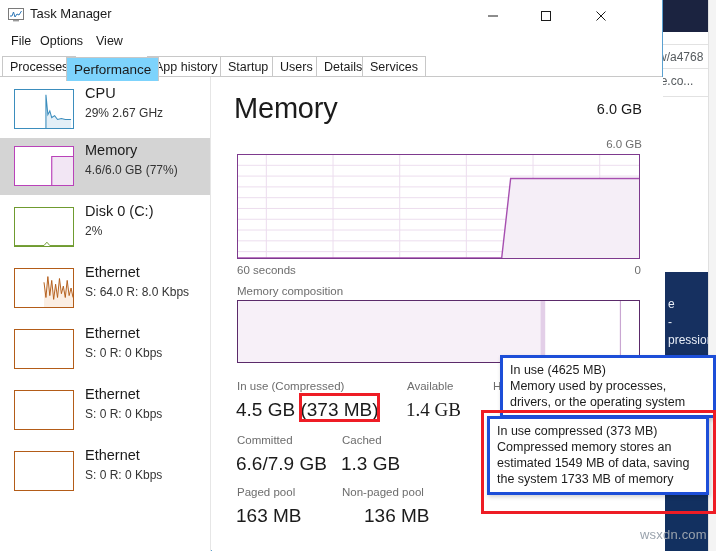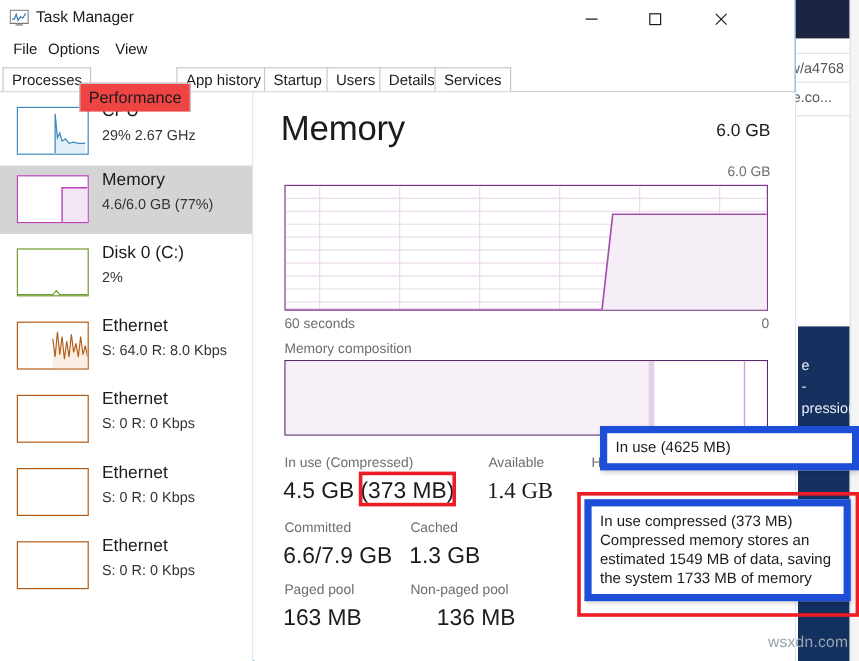--- a/index.html
+++ b/index.html
@@ -159,26 +159,26 @@
     line-height: 20px;
     padding: 0 7px;
     border: 1px solid #c8c8c8;
     border-bottom: none;
     background: #ffffff;
     box-sizing: border-box;
     white-space: nowrap;
     cursor: default;
   }
   .tab.active {
-    top: 16px;
+    top: 4px;
     height: 24px;
     line-height: 23px;
     font-size: 13.5px;
     border-color: #c8c8c8;
-    background: #ef4444;
+    background: #7dd3fc;
     z-index: 3;
   }
 
   
   #sidebar {
     position: absolute;
     left: 0; top: 77px;
     width: 211px;
     height: 474px;
     background: #ffffff;
@@ -294,21 +294,21 @@
   #val-cached   { left: 129px; top: 376px; }
   #lbl-paged    { left: 25px;  top: 409px; }
   #val-paged    { left: 24px;  top: 428px; }
   #lbl-nonpaged { left: 130px; top: 409px; }
   #val-nonpaged { left: 129px; top: 428px; margin-left: 23px; }
 
   
   .tooltip {
     position: absolute;
     background: #ffffff;
-    border: 6px solid #1d4ed8;
+    border: 3px solid #1d4ed8;
     box-shadow: 1px 2px 4px rgba(0,0,0,0.18);
     padding: 4px 7px 5px 7px;
     font-size: 12.5px;
     color: #1b1b1b;
     line-height: 16px;
     z-index: 40;
     box-sizing: border-box;
   }
   #tooltip-inuse {
     left: 500px; top: 355px;
@@ -525,20 +525,21 @@
 
     <div class="stat-label" id="lbl-paged">Paged pool</div>
     <div class="stat-value" id="val-paged">163 MB</div>
     <div class="stat-label" id="lbl-nonpaged">Non-paged pool</div>
     <div class="stat-value" id="val-nonpaged">136 MB</div>
   </div>
 </div>
 
 <div class="tooltip" id="tooltip-inuse">
   <div class="tt-line">In use (4625 MB)</div>
+  <div class="tt-line">Memory used by processes, drivers, or the operating system</div>
 </div>
 
 <div class="tooltip" id="tooltip-compressed">
   <div class="tt-line">In use compressed (373 MB)</div>
   <div class="tt-line">Compressed memory stores an estimated 1549 MB of data, saving the system 1733 MB of memory</div>
 </div>
 
 <div class="redbox" id="redbox-373"></div>
 <div class="redbox" id="redbox-tooltip"></div>
 

